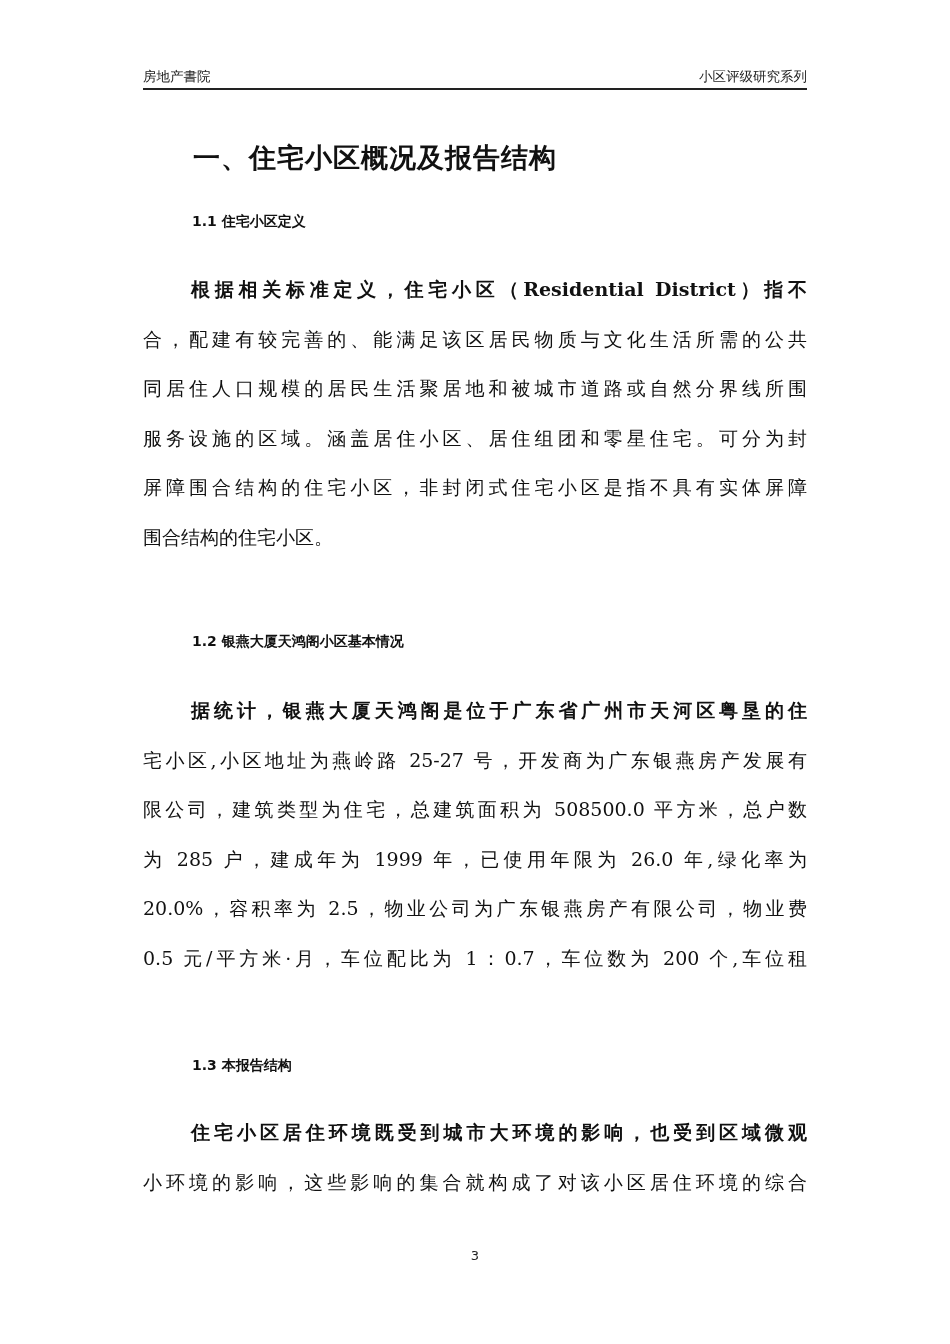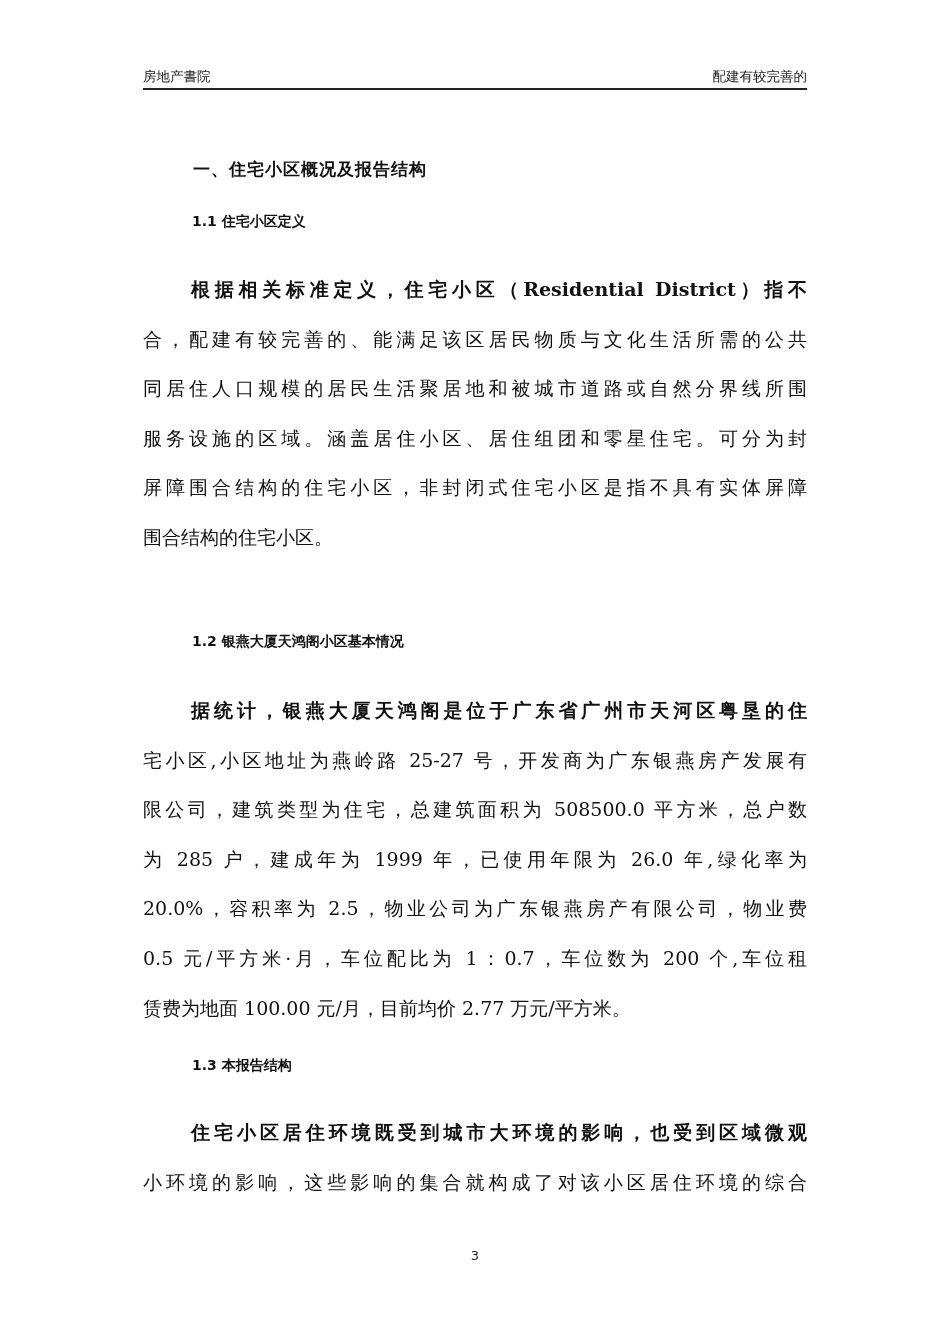--- a/index.html
+++ b/index.html
@@ -3,37 +3,37 @@
 <meta charset="utf-8">
 <style>
   html, body { margin: 0; padding: 0; background: #ffffff; }
   body { width: 950px; height: 1344px; position: relative; overflow: hidden;
          font-family: "DejaVu Serif", "Liberation Serif", serif; color: #111; }
   .header { position: absolute; left: 143px; top: 66px; width: 664px; height: 22px;
             font-family: "DejaVu Sans", "Liberation Sans", sans-serif; font-size: 13.5px; color: #222; }
   .header .left { position: absolute; left: 0; top: 2px; }
   .header .right { position: absolute; right: 0; top: 2px; }
   .header-rule { position: absolute; left: 143px; top: 88px; width: 664px; height: 2px; background: #222; }
-  .h1 { position: absolute; left: 193px; top: 158px; font-size: 17px; font-weight: bold; letter-spacing: 1px;
+  .h1 { position: absolute; left: 193px; top: 140px; font-size: 27px; font-weight: bold; letter-spacing: 1px;
         font-family: Liberation Sans, sans-serif; }
   .h2 { position: absolute; left: 192px; font-size: 14px; font-weight: bold;
         font-family: "DejaVu Sans", "Liberation Sans", sans-serif; }
   .para { position: absolute; left: 143px; width: 664px; font-size: 19px; }
   .line { height: 49.6px; line-height: 34px; white-space: nowrap; text-align: justify; text-align-last: justify; }
   .line.first { padding-left: 48px; font-weight: bold; }
   .line.last { text-align-last: left; }
   .page-num { position: absolute; left: 0; width: 950px; top: 1248px; text-align: center; font-size: 13px;
               font-family: "DejaVu Sans", "Liberation Sans", sans-serif; color: #222; }
 </style>
 </head>
 <body>
 
 <div class="header">
   <span class="left">房地产書院</span>
-  <span class="right">配建有较完善的</span>
+  <span class="right">小区评级研究系列</span>
 </div>
 <div class="header-rule"></div>
 
 <div class="h1">一、住宅小区概况及报告结构</div>
 
 <div class="h2" style="top:213px;">1.1 住宅小区定义</div>
 <div class="para" style="top:272px;">
   <div class="line first">根据相关标准定义，住宅小区（Residential District）指不</div>
   <div class="line">合，配建有较完善的、能满足该区居民物质与文化生活所需的公共</div>
   <div class="line">同居住人口规模的居民生活聚居地和被城市道路或自然分界线所围</div>
@@ -43,21 +43,20 @@
 </div>
 
 <div class="h2" style="top:633px;">1.2 银燕大厦天鸿阁小区基本情况</div>
 <div class="para" style="top:693px;">
   <div class="line first">据统计，银燕大厦天鸿阁是位于广东省广州市天河区粤垦的住</div>
   <div class="line">宅小区,小区地址为燕岭路 25-27 号，开发商为广东银燕房产发展有</div>
   <div class="line">限公司，建筑类型为住宅，总建筑面积为 508500.0 平方米，总户数</div>
   <div class="line">为 285 户，建成年为 1999 年，已使用年限为 26.0 年,绿化率为</div>
   <div class="line">20.0%，容积率为 2.5，物业公司为广东银燕房产有限公司，物业费</div>
   <div class="line">0.5 元/平方米·月，车位配比为 1：0.7，车位数为 200 个,车位租</div>
-  <div class="line last">赁费为地面 100.00 元/月，目前均价 2.77 万元/平方米。</div>
 </div>
 
 <div class="h2" style="top:1057px;">1.3 本报告结构</div>
 <div class="para" style="top:1115px;">
   <div class="line first">住宅小区居住环境既受到城市大环境的影响，也受到区域微观</div>
   <div class="line">小环境的影响，这些影响的集合就构成了对该小区居住环境的综合</div>
 </div>
 
 <div class="page-num">3</div>
 

